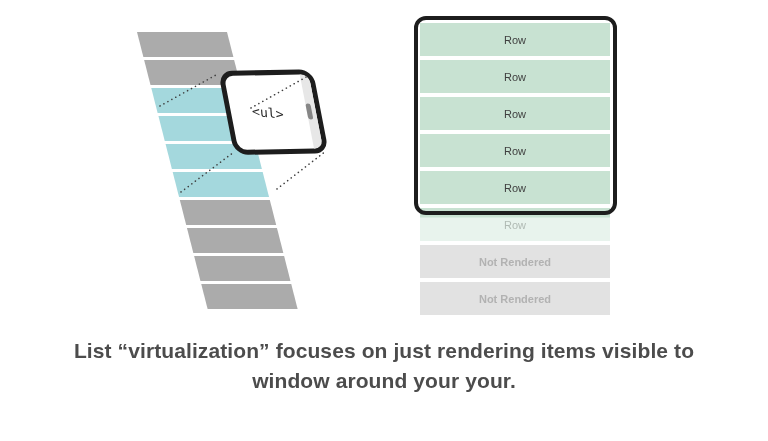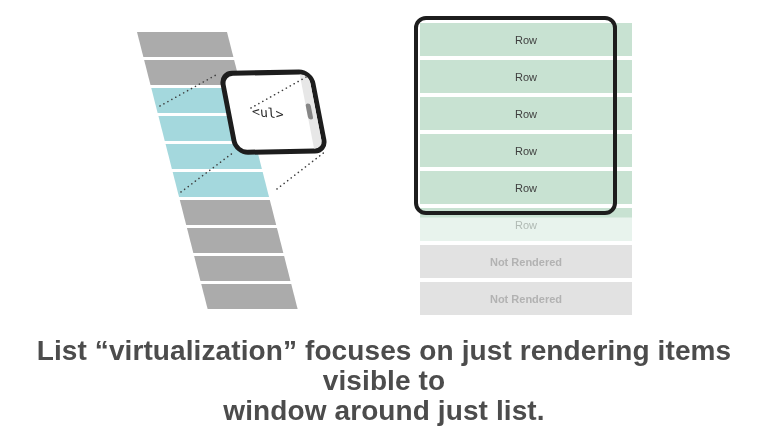--- a/index.html
+++ b/index.html
@@ -92,21 +92,21 @@
     color: #2b2b2b;
     transform: rotate(7deg);
     white-space: pre;
   }
 
   
   .row-stack {
     position: absolute;
     left: 420px;
     top: 23px;
-    width: 212px;
+    width: 190px;
     z-index: 5;
   }
   .row {
     height: 33px;
     margin-bottom: 4px;
     display: flex;
     align-items: center;
     justify-content: center;
     font-size: 11px;
     color: var(--rowText);
@@ -137,21 +137,21 @@
   }
 
   
   .caption {
     position: absolute;
     left: 0;
     top: 336px;
     width: 768px;
     text-align: center;
     font-weight: 700;
-    font-size: 28px;
+    font-size: 21px;
     line-height: 30px;
     color: var(--captionGray);
     letter-spacing: 0.1px;
   }
   .caption-line { display: block; }
 </style>
 </head>
 <body>
 
 <div class="stage">
@@ -208,16 +208,16 @@
       </div>
     <div class="row notrendered">
         <span>Not Rendered</span>
       </div>
   </div>
 
   <div class="render-window-frame"></div>
 
   <div class="caption">
     <span class="caption-line">List “virtualization” focuses on just rendering items visible to</span>
-    <span class="caption-line">window around just list.</span>
+    <span class="caption-line">window around your your.</span>
   </div>
 
 </div>
 
 </body></html>

